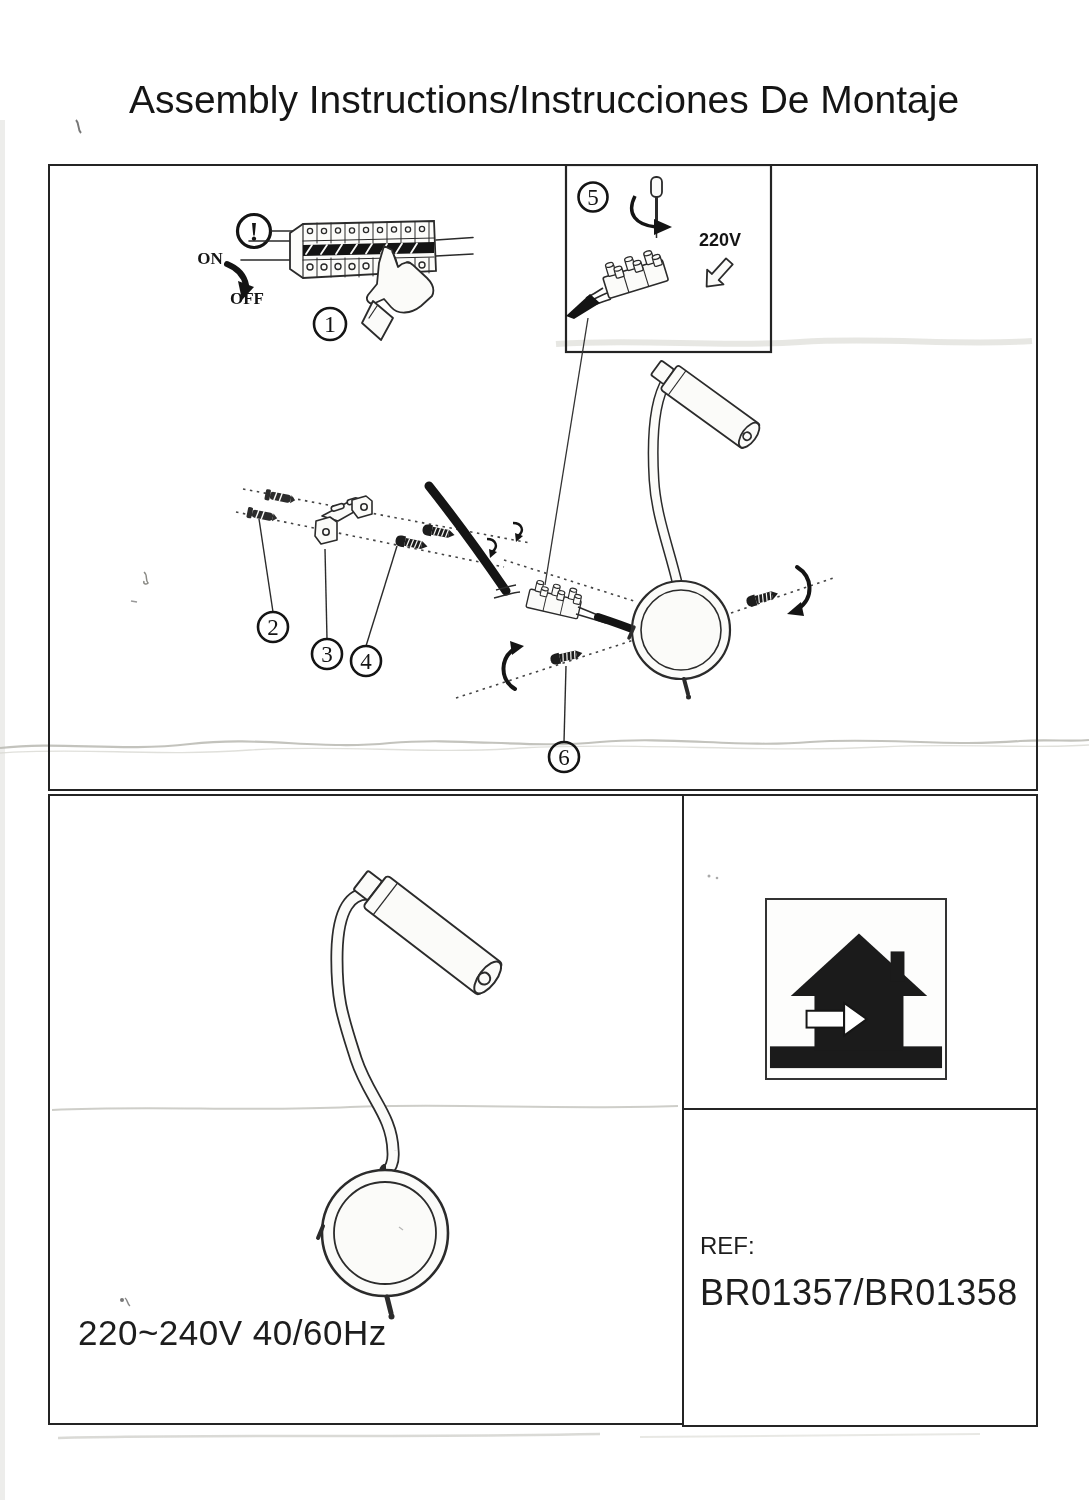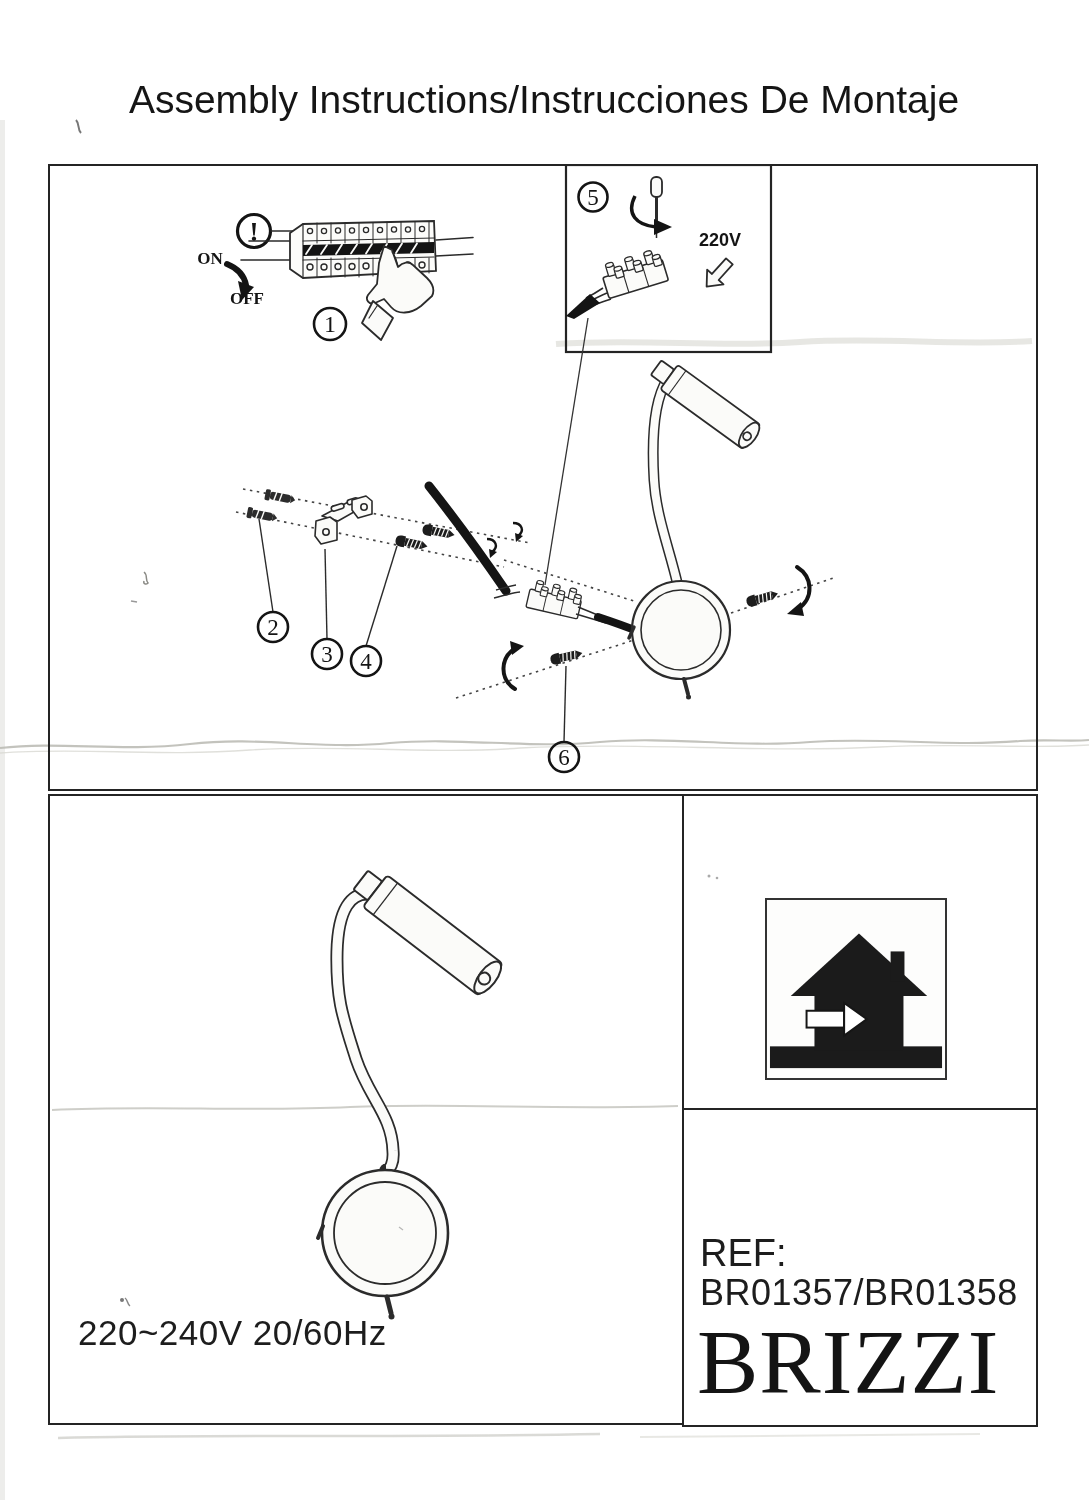--- a/index.html
+++ b/index.html
@@ -12,21 +12,21 @@
   .box { position:absolute; border:2px solid #242424; box-sizing:border-box; }
   .title {
     position:absolute; top:78px; left:18px; width:1052px;
     text-align:center; font-size:39px; font-weight:400; color:#151515;
     font-family:"Liberation Sans", sans-serif; white-space:nowrap;
   }
   .spec-block {
     position:absolute; left:78px; top:1310px; font-size:35px; line-height:45px;
     color:#1d1d1d; letter-spacing:0.5px;
   }
-  .ref-label    { position:absolute; left:700px; top:1232px; font-size:38px; color:#1d1d1d; }
+  .ref-label    { position:absolute; left:700px; top:1232px; font-size:24px; color:#1d1d1d; }
   .ref-numbers  { position:absolute; left:700px; top:1272px; font-size:36px; color:#1d1d1d; letter-spacing:0.5px; }
   .brand {
     position:absolute; left:697px; top:1316px; font-size:92px; line-height:1;
     font-family:"Liberation Serif", serif; color:#141414; letter-spacing:1px;
   }
   .house-box { position:absolute; left:765px; top:898px; width:182px; height:182px;
     border:2px solid #333; box-sizing:border-box; background:#fdfdfc; }
   svg text.num { font-family:"Liberation Serif", serif; fill:#141414; }
   svg text.lbl { font-family:"Liberation Serif", serif; font-weight:bold; fill:#141414; }
   svg text.sans { font-family:"Liberation Sans", sans-serif; font-weight:bold; fill:#141414; }
@@ -295,31 +295,30 @@
       <circle cx="385" cy="1233" r="63" fill="#fbfbf9" stroke="#2b2b2b" stroke-width="2.6"></circle>
       <circle cx="385" cy="1233" r="51" fill="none" stroke="#2b2b2b" stroke-width="1.8"></circle>
       <line x1="323" y1="1226" x2="318" y2="1238" stroke="#2b2b2b" stroke-width="4" stroke-linecap="round"></line>
       <path d="M399,1227 l4,3" stroke="#999" stroke-width="1.2" opacity="0.7"></path>
       <line x1="387" y1="1297" x2="391" y2="1313" stroke="#2b2b2b" stroke-width="5" stroke-linecap="round"></line>
       <circle cx="391.5" cy="1316.5" r="3" fill="#2b2b2b"></circle>
     </g>
   </svg>
 
   <div class="spec-block">
-    <div>220~240V 20/60Hz</div>
+    <div>220~240V 40/60Hz</div>
   </div>
 
   <div class="house-box">
     <svg width="178" height="178" viewBox="0 0 180 180">
       <rect x="3" y="148" width="174" height="22" fill="#1b1b1b"></rect>
       <rect x="48" y="90" width="90" height="62" fill="#1b1b1b"></rect>
       <polygon points="24,97 93,34 162,97" fill="#1b1b1b"></polygon>
       <rect x="125" y="52" width="14" height="30" fill="#1b1b1b"></rect>
       <rect x="40" y="112" width="38" height="17" fill="#ffffff" stroke="#161616" stroke-width="2"></rect>
       <polygon points="78,104 78,137 101,120.5" fill="#ffffff" stroke="#161616" stroke-width="2"></polygon>
     </svg>
   </div>
 
   <div class="ref-label">REF:</div>
   <div class="ref-numbers">BR01357/BR01358</div>
-  <div class="brand">BRIZZI</div>
 
 </div>
 
 </body></html>

